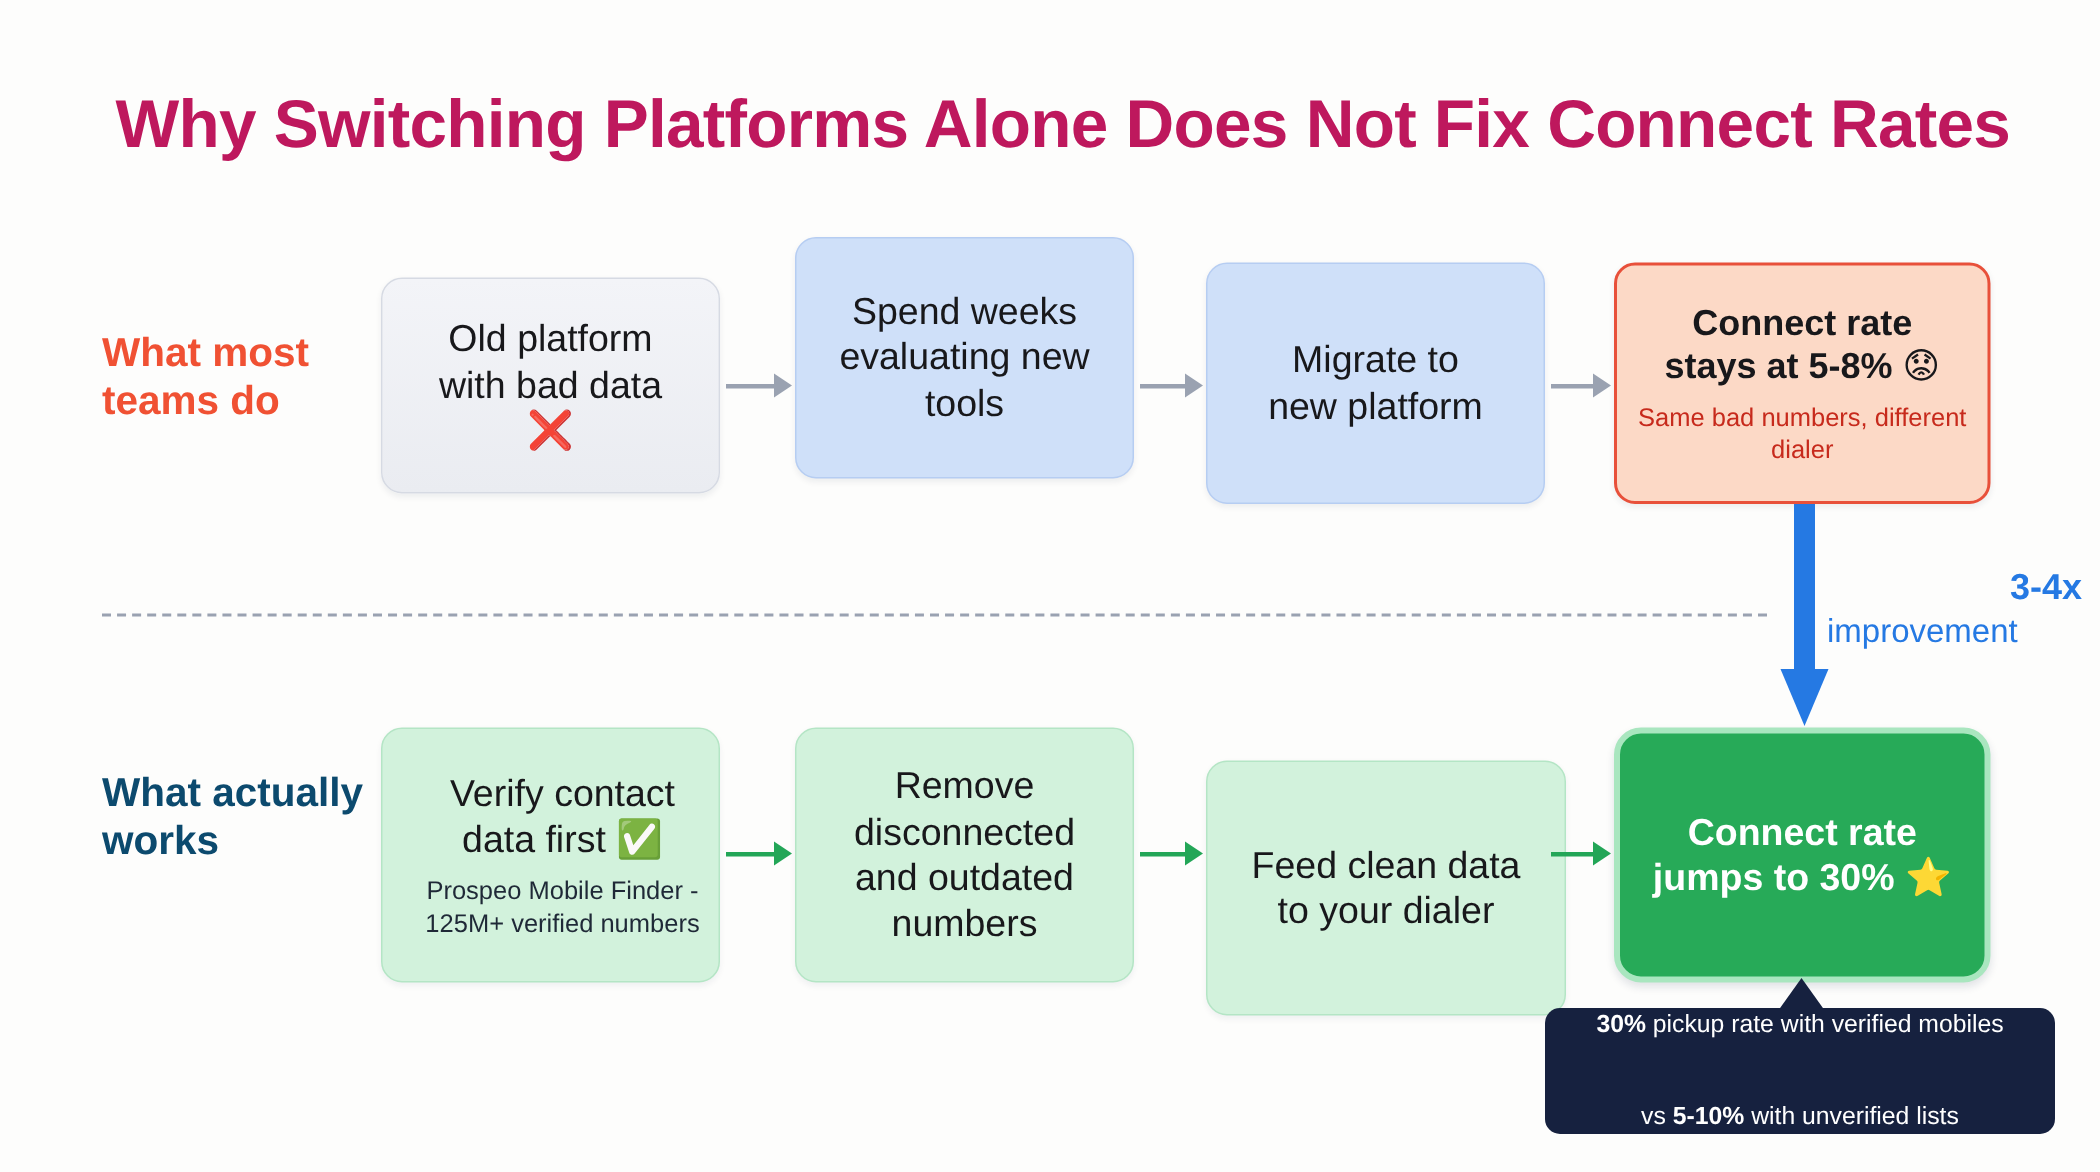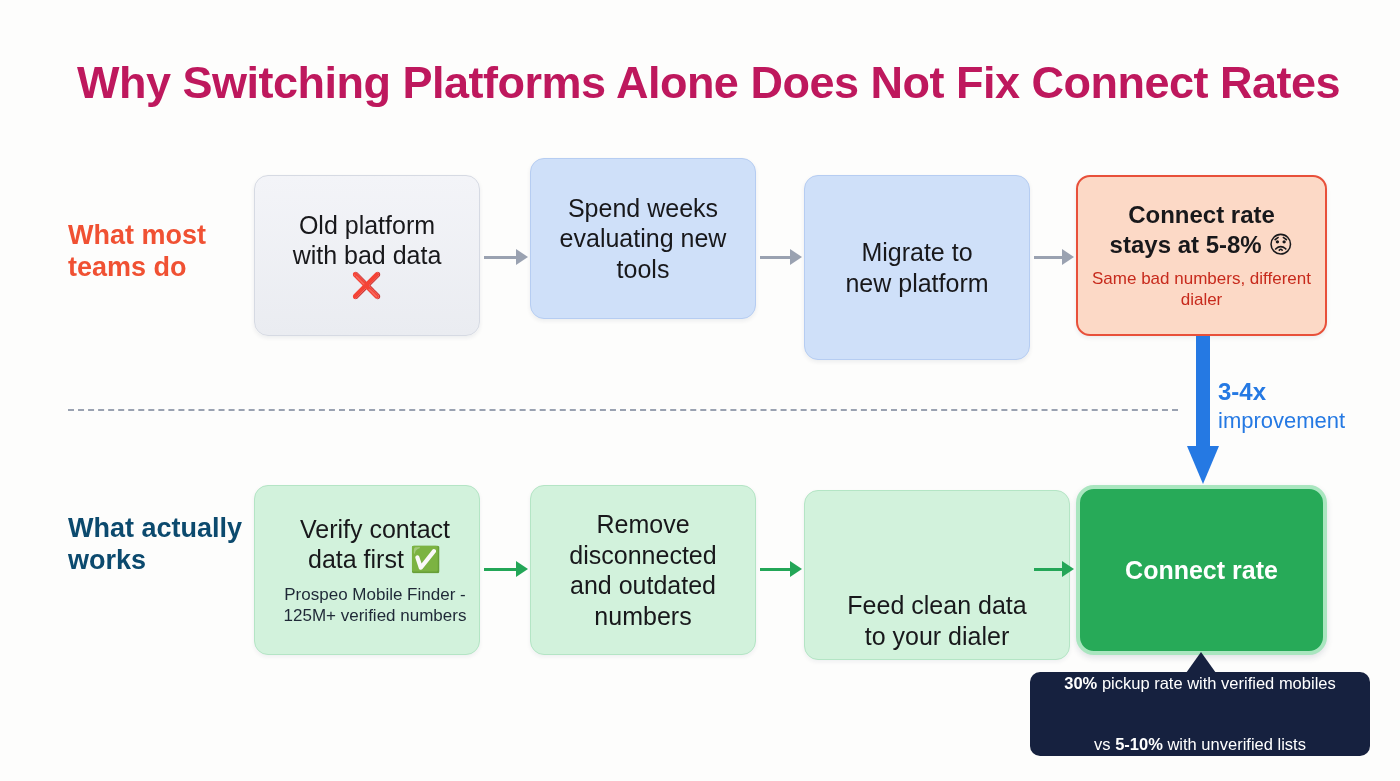--- a/index.html
+++ b/index.html
@@ -63,28 +63,28 @@
   .box.mint .sub { color: #1f2937; }
   .box.solidgreen {
     background: #27aa58;
     border: 4px solid #a9e6bf;
     border-radius: 18px;
     box-shadow: 0 3px 6px rgba(20,32,63,.12);
   }
   .box.solidgreen .line { color: #ffffff; font-weight: bold; font-size: 25px; }
 
   
-  #box-old      { left: 254px;  top: 175px; width: 226px; height: 161px; }
+  #box-old      { left: 254px;  top: 185px; width: 226px; height: 144px; }
   #box-evaluate { left: 530px;  top: 158px; width: 226px; height: 161px; }
-  #box-migrate  { left: 804px;  top: 175px; width: 226px; height: 185px; }
+  #box-migrate  { left: 804px;  top: 175px; width: 226px; height: 161px; }
   #box-stays    { left: 1076px; top: 175px; width: 251px; height: 161px; }
   
   #box-verify   { left: 254px;  top: 485px; width: 226px; height: 170px; padding-left: 28px; }
   #box-remove   { left: 530px;  top: 485px; width: 226px; height: 170px; }
-  #box-feed     { left: 804px;  top: 490px; width: 266px; height: 170px; justify-content: flex-end; }
+  #box-feed     { left: 804px;  top: 507px; width: 240px; height: 170px; }
   #box-jumps    { left: 1076px; top: 485px; width: 251px; height: 170px; }
 
   
   .harrow { position: absolute; height: 20px; }
   .harrow .shaft { position: absolute; left: 0; top: 8px; height: 3px; width: calc(100% - 11px); }
   .harrow .head {
     position: absolute; right: 0; top: 1px;
     width: 0; height: 0;
     border-top: 8px solid transparent;
     border-bottom: 8px solid transparent;
@@ -108,21 +108,21 @@
     position: absolute; left: 9px; top: 0; width: 14px; height: 112px; background: #2579e3;
   }
   #blue-arrow .vhead {
     position: absolute; left: 0; top: 110px;
     width: 0; height: 0;
     border-left: 16px solid transparent;
     border-right: 16px solid transparent;
     border-top: 38px solid #2579e3;
   }
   #improve-label { position: absolute; left: 1218px; top: 378px; width: 170px; color: #2579e3; }
-  #improve-label .big  { font-size: 24px; font-weight: bold; line-height: 1.2; display: block; }
+  #improve-label .big  { font-size: 24px; font-weight: bold; line-height: 1.2; display: block; text-align: right; }
   #improve-label .small{ font-size: 22px; line-height: 1.25; display: block; }
 
   
   #divider {
     position: absolute; left: 68px; top: 409px; width: 1110px; height: 0;
     border-top: 2px dashed #9aa2b1;
   }
 
   
   #callout {
@@ -218,20 +218,24 @@
     <div class="line">numbers</div>
   </div>
 
   <div class="box mint" id="box-feed">
     <div class="line">Feed clean data</div>
     <div class="line">to your dialer</div>
   </div>
 
   <div class="box solidgreen" id="box-jumps">
     <div class="line">Connect rate</div>
+    <div class="line">
+      <span>jumps to 30%</span>
+      <span class="emoji">⭐</span>
+    </div>
   </div>
 
   <div class="harrow green" id="a4">
     <div class="shaft"></div>
     <div class="head"></div>
   </div>
   <div class="harrow green" id="a5">
     <div class="shaft"></div>
     <div class="head"></div>
   </div>

